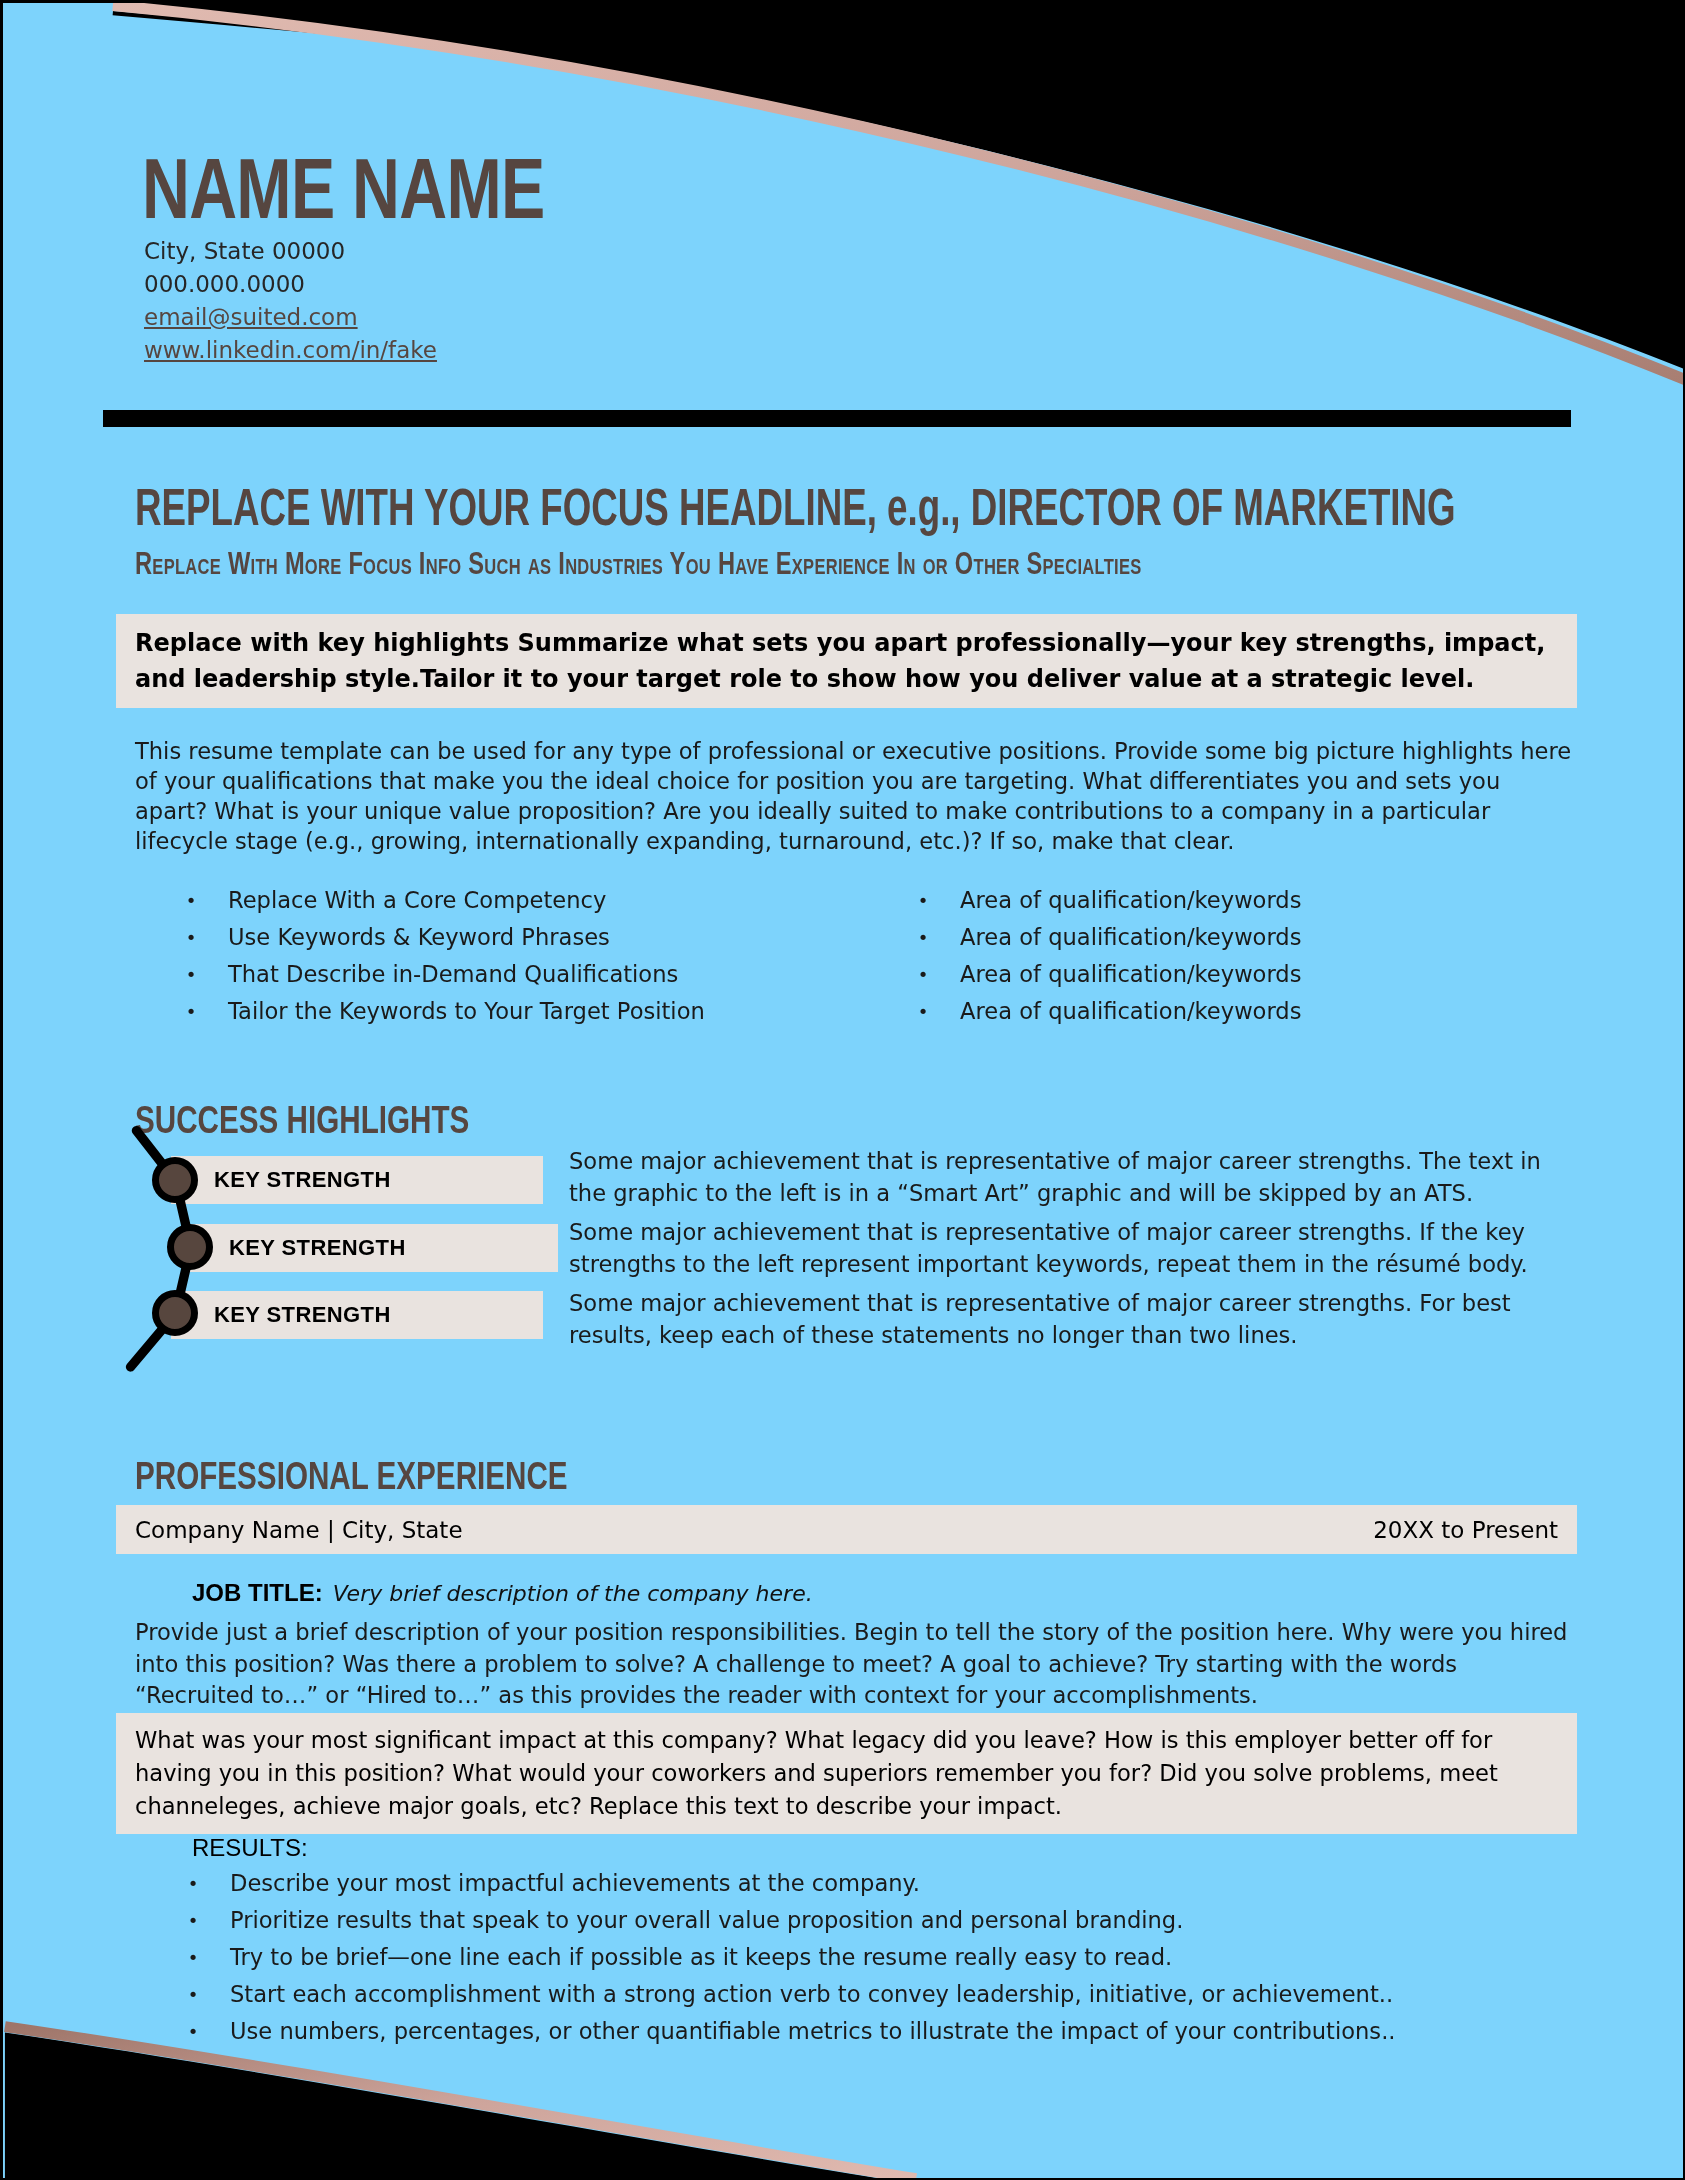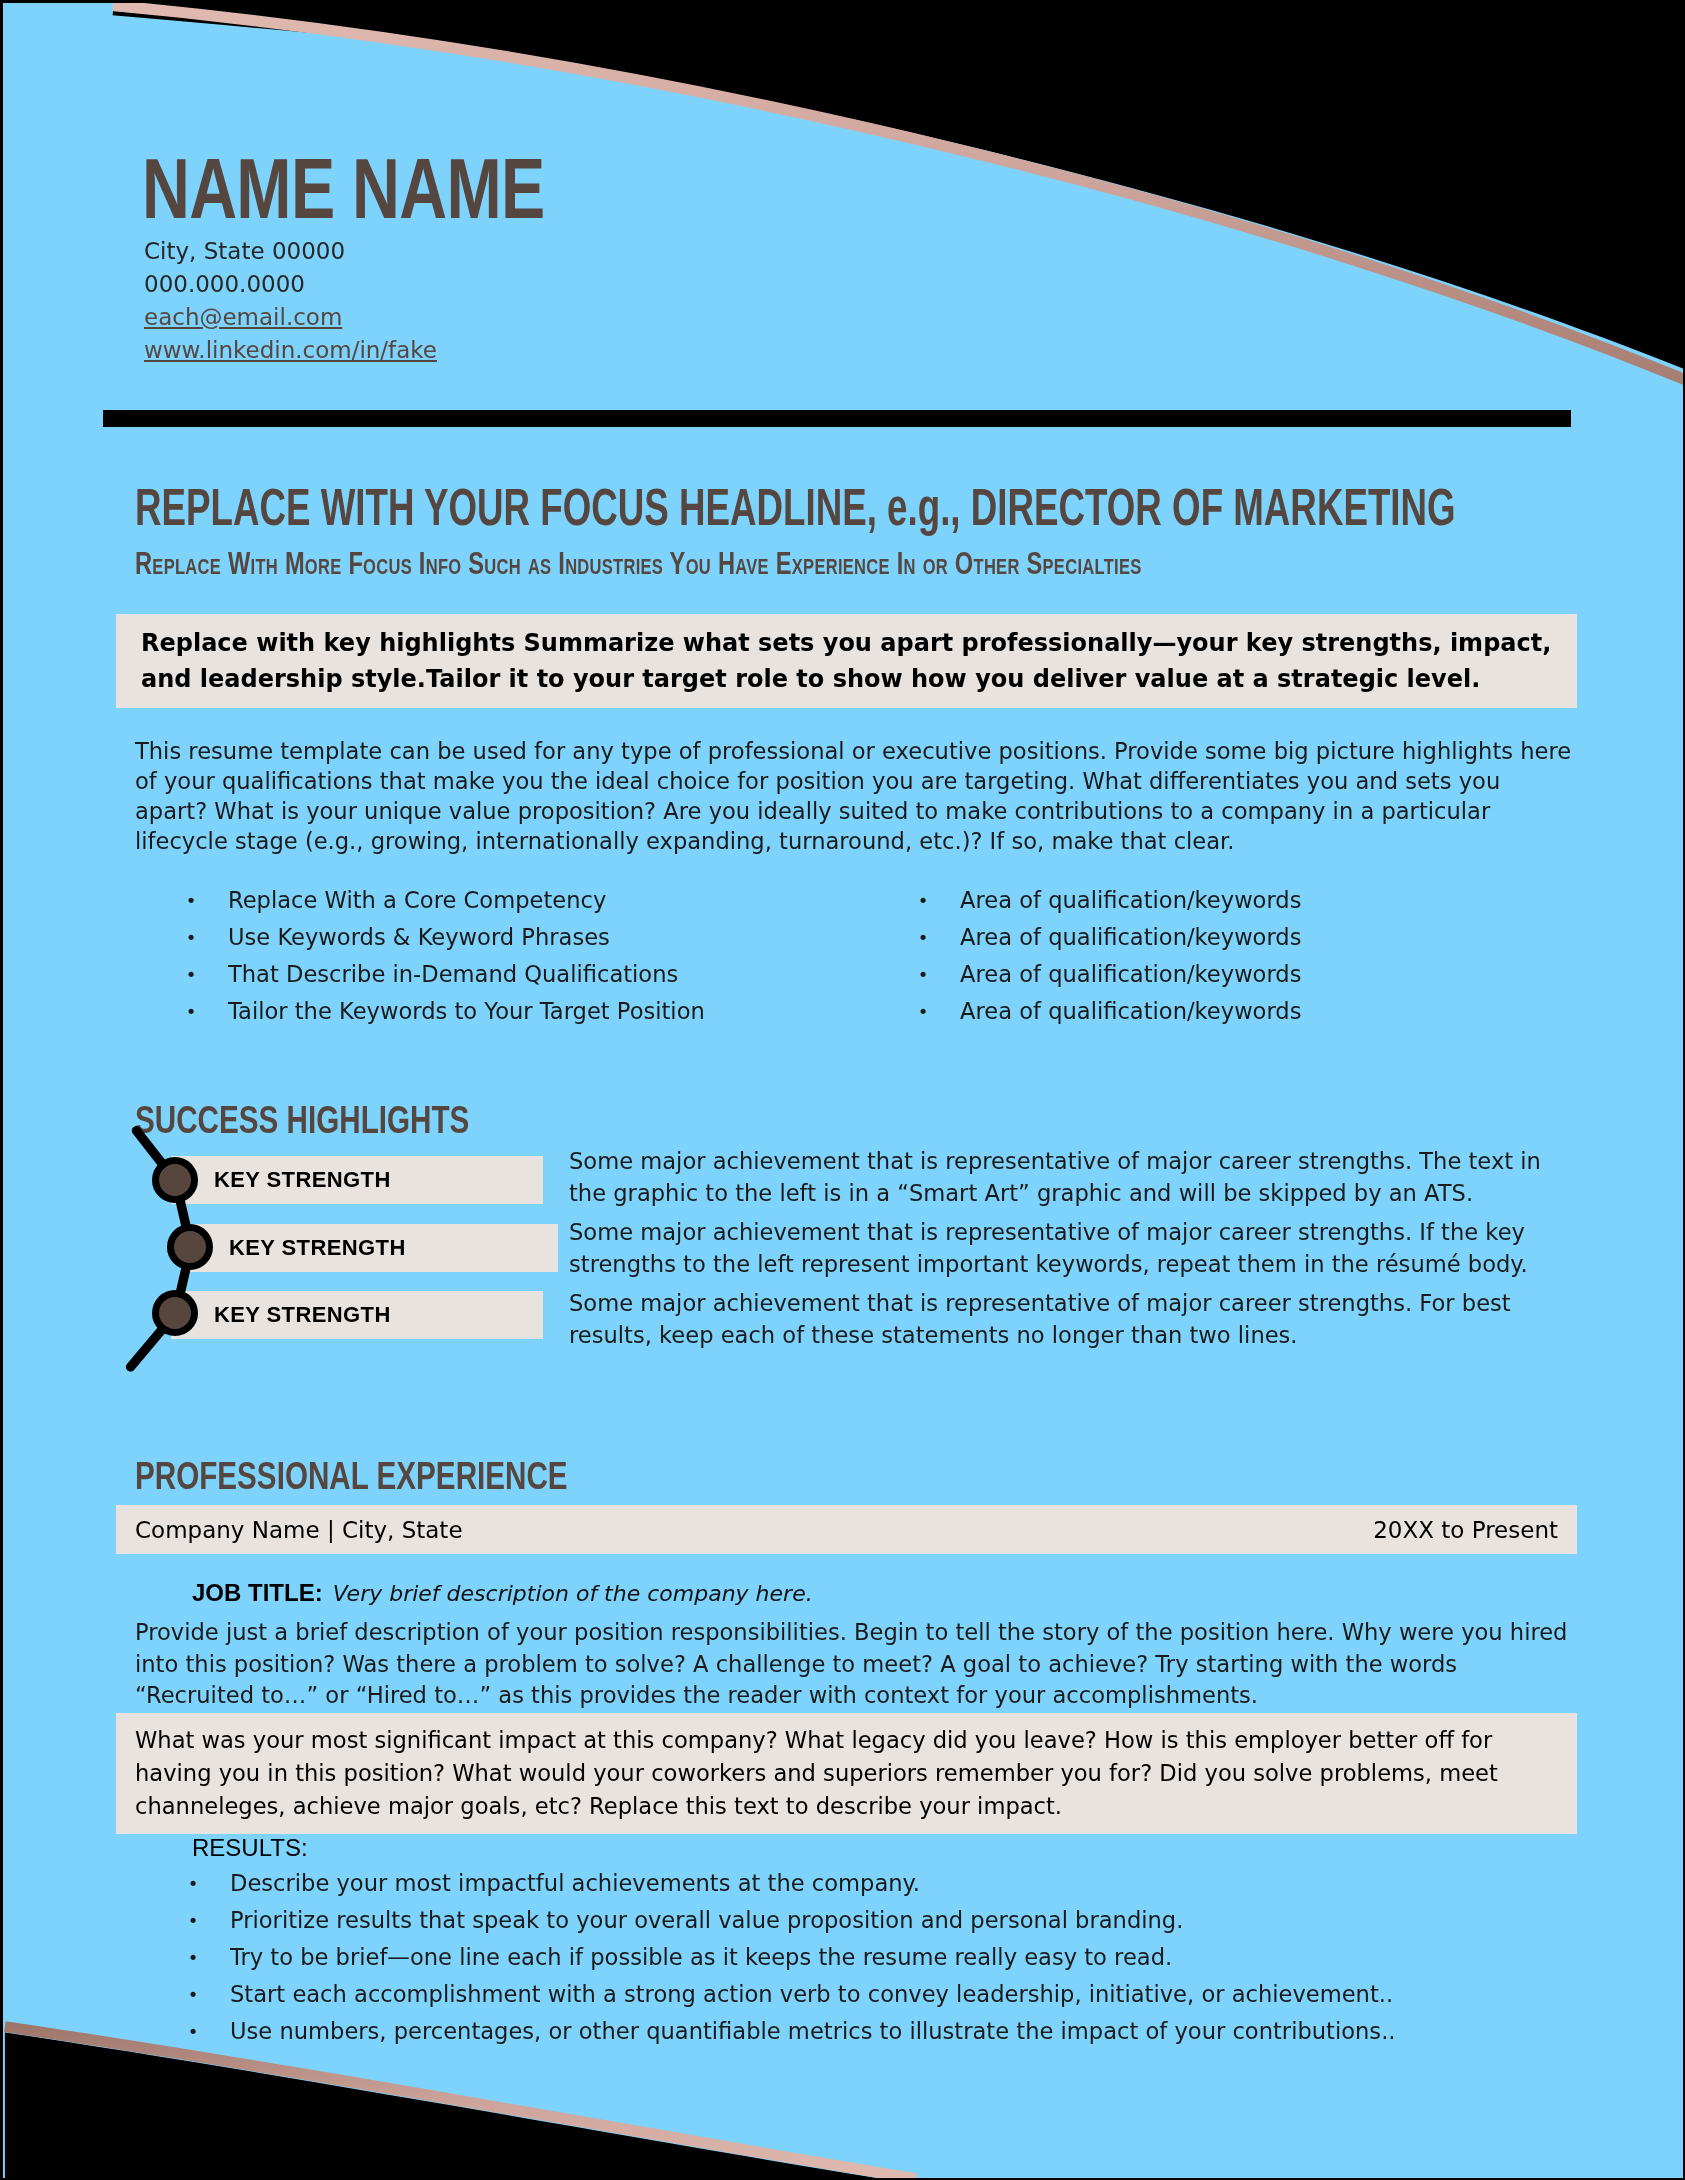--- a/index.html
+++ b/index.html
@@ -12,21 +12,21 @@
   .svg-layer{position:absolute;left:0;top:0;pointer-events:none;}
   .heading{font-family:"Liberation Sans",sans-serif;font-weight:bold;color:#564640;white-space:nowrap;line-height:1;}
   .squeeze{display:inline-block;transform-origin:0 50%;}
   .name{font-size:85px;letter-spacing:-0.9px;}
   .contact{font-size:23px;line-height:33px;color:#262626;}
   .contact a{color:#564640;text-decoration:underline;cursor:pointer;}
   .divider{background:#000;}
   .headline{font-size:51px;}
   .subheadline{font-size:31.5px;font-variant:small-caps;letter-spacing:0.4px;}
   .box{background:#e9e3df;box-sizing:border-box;}
-  .box-bold{font-weight:bold;font-size:24px;line-height:36px;color:#000;padding:11px 19px;margin-left:6px;}
+  .box-bold{font-weight:bold;font-size:24px;line-height:36px;color:#000;padding:11px 19px;}
   .body-text{font-size:22.6px;line-height:30px;}
   .bullets{font-size:22.6px;line-height:37px;}
   .bullet-row{position:relative;padding-left:44px;}
   .bullet-row::before{content:"•";position:absolute;left:1.7px;top:0;font-size:0.8em;}
   .section-title{font-size:39px;margin-top:37px;}
   .sa-bar{height:48px;width:372px;background:#e9e3df;display:flex;align-items:center;padding-left:43px;box-sizing:border-box;
           font-family:Liberation Sans, sans-serif;font-weight:bold;font-size:22px;color:#000;letter-spacing:0.4px;}
   .node{width:32px;height:32px;border-radius:50%;background:#57463e;border:7.7px solid #000;}
   .sa-text{width:1014px;font-size:22.6px;line-height:32px;}
   .company-bar{height:49px;display:flex;align-items:center;justify-content:space-between;padding:0 19px;
@@ -65,21 +65,21 @@
     <path d="M0,2383 C350,2435 750,2510 1062,2560 L0,2560 Z" fill="#000000"></path>
     <path d="M0,2376 C352,2428 756,2503 1072,2555" fill="none" stroke="url(#roseBottom)" stroke-width="13"></path>
   </svg>
 
   <div class="abs heading name" style="left:139px;top:143px">
     <span class="squeeze" style="transform:scaleX(0.78)">NAME NAME</span>
   </div>
   <div class="abs contact" style="left:141px;top:232px">
     <div>City, State 00000</div>
     <div>000.000.0000</div>
-    <div><a>each@email.com</a></div>
+    <div><a>email@suited.com</a></div>
     <div><a>www.linkedin.com/in/fake</a></div>
   </div>
 
   <div class="abs divider" style="left:100px;top:407px;width:1468px;height:17px"></div>
 
   <div class="abs heading headline" style="left:132px;top:479px">
     <span class="squeeze" style="transform:scaleX(0.72)">REPLACE WITH YOUR FOCUS HEADLINE, e.g., DIRECTOR OF MARKETING</span>
   </div>
   <div class="abs heading subheadline" style="left:132px;top:545px">
     <span class="squeeze" style="transform:scaleX(0.75)">Replace With More Focus Info Such as Industries You Have Experience In or Other Specialties</span>

